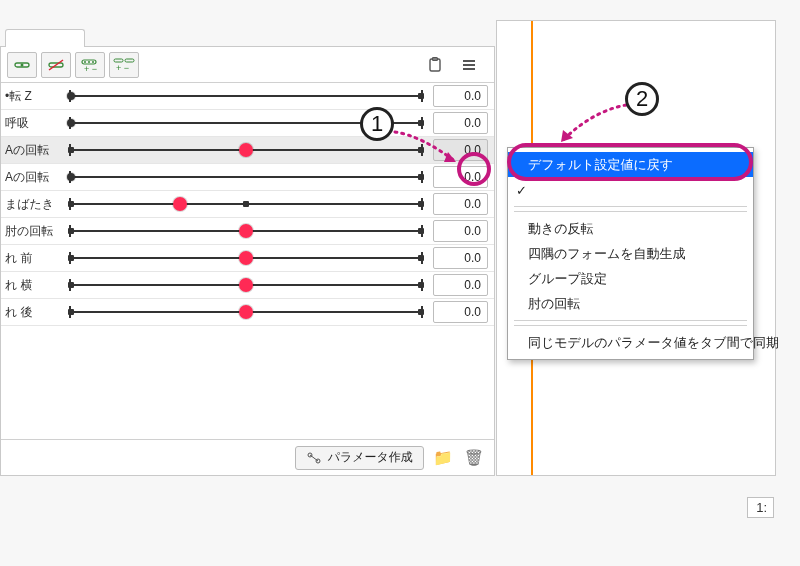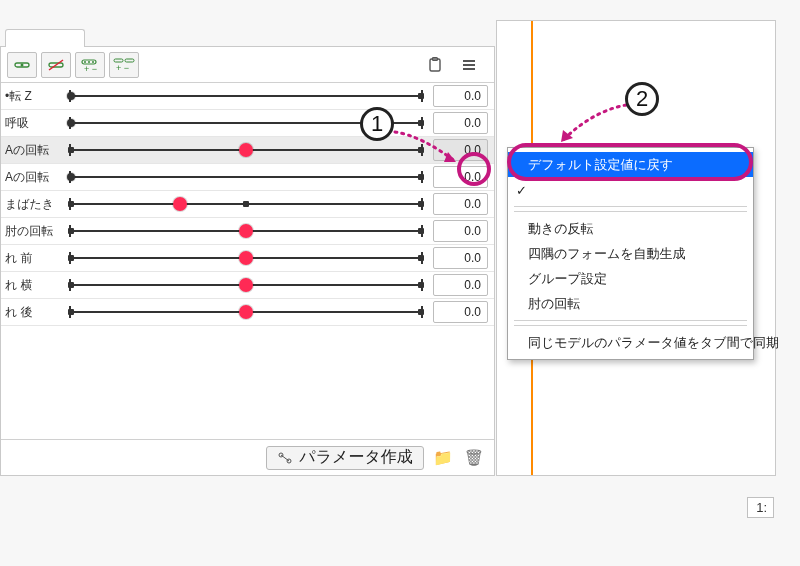--- a/index.html
+++ b/index.html
@@ -85,21 +85,21 @@
 
   .bottombar {
     position:absolute; left:0; right:0; bottom:0; height:36px;
     border-top:1px solid #d0d0d0;
     display:flex; align-items:center; justify-content:flex-end;
     padding-right:10px; gap:10px;
   }
   .create-btn {
     height:24px; padding:0 10px;
     border:1px solid #b8b8b8; border-radius:3px; background:#f4f4f4;
-    display:flex; align-items:center; gap:6px; font-size:16px;
+    display:flex; align-items:center; gap:6px; font-size:12px;
   }
   .folder-icon { color:#f0a020; font-size:16px; }
   .trash-icon { color:#777; font-size:16px; }
 
   
   .canvas-region {
     position:absolute; left:496px; top:20px; right:24px; bottom:90px;
     background:#fff; border:1px solid #c9c9c9;
   }
   .canvas-region .vline {

